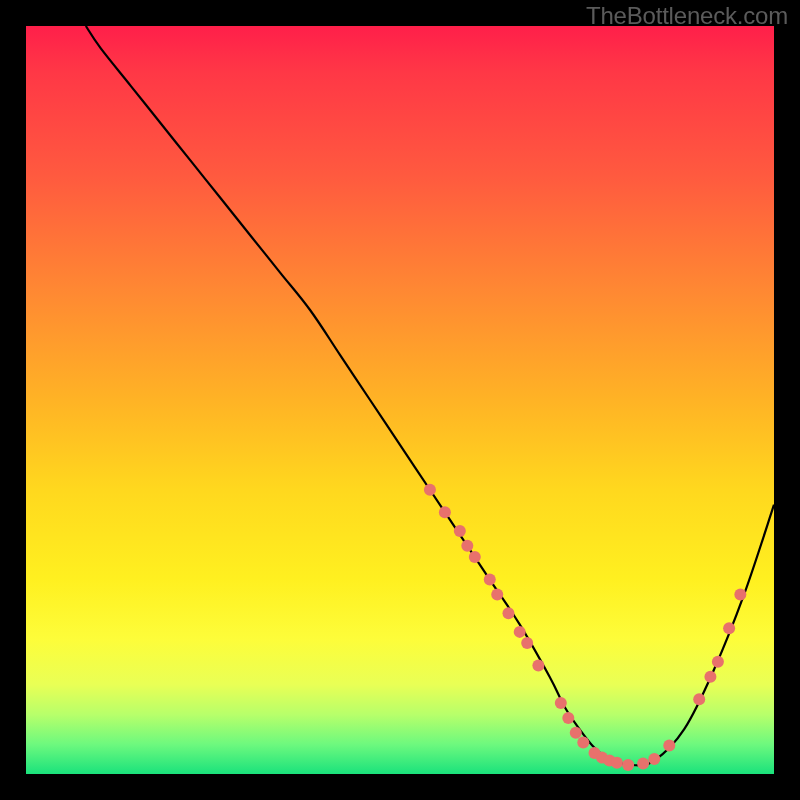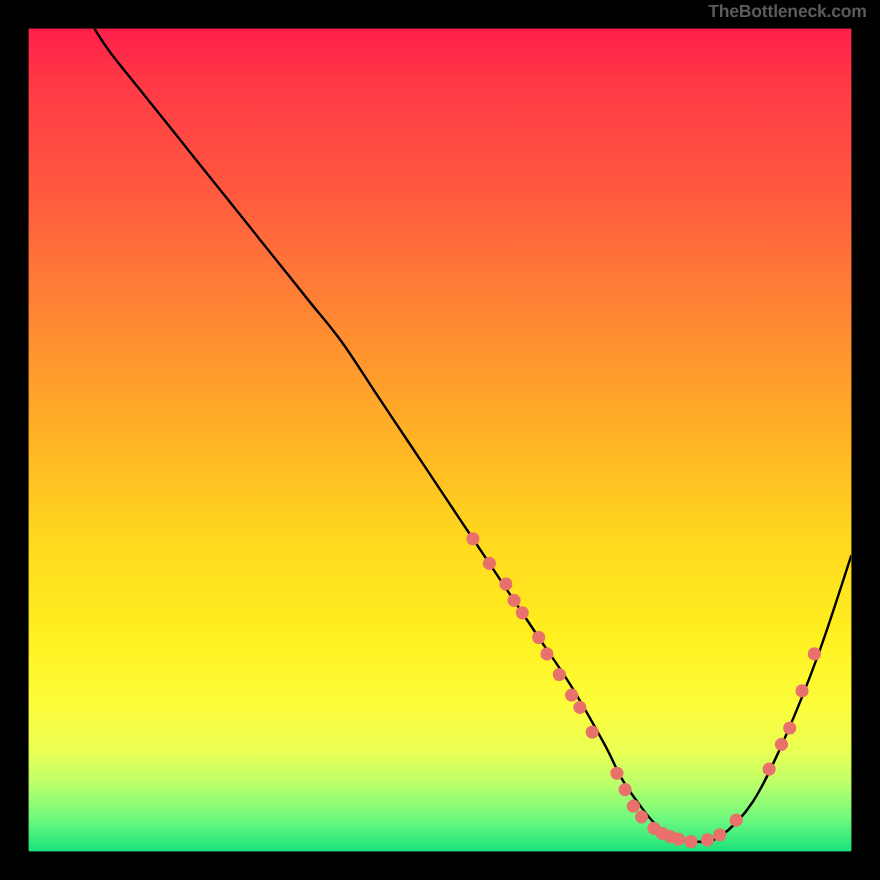--- a/index.html
+++ b/index.html
@@ -14,22 +14,22 @@
   .outer {
     position: relative;
     width: 800px;
     height: 800px;
     background: #000000;
   }
   .watermark {
     position: absolute;
     top: 2px;
     right: 12px;
-    font-size: 16px;
-    font-weight: bold;
+    font-size: 24px;
+    font-weight: normal;
     color: #5b5b5b;
     z-index: 5;
     letter-spacing: -0.2px;
     text-align: right;
   }
   .plot {
     position: absolute;
     left: 26px;
     top: 26px;
     width: 748px;

